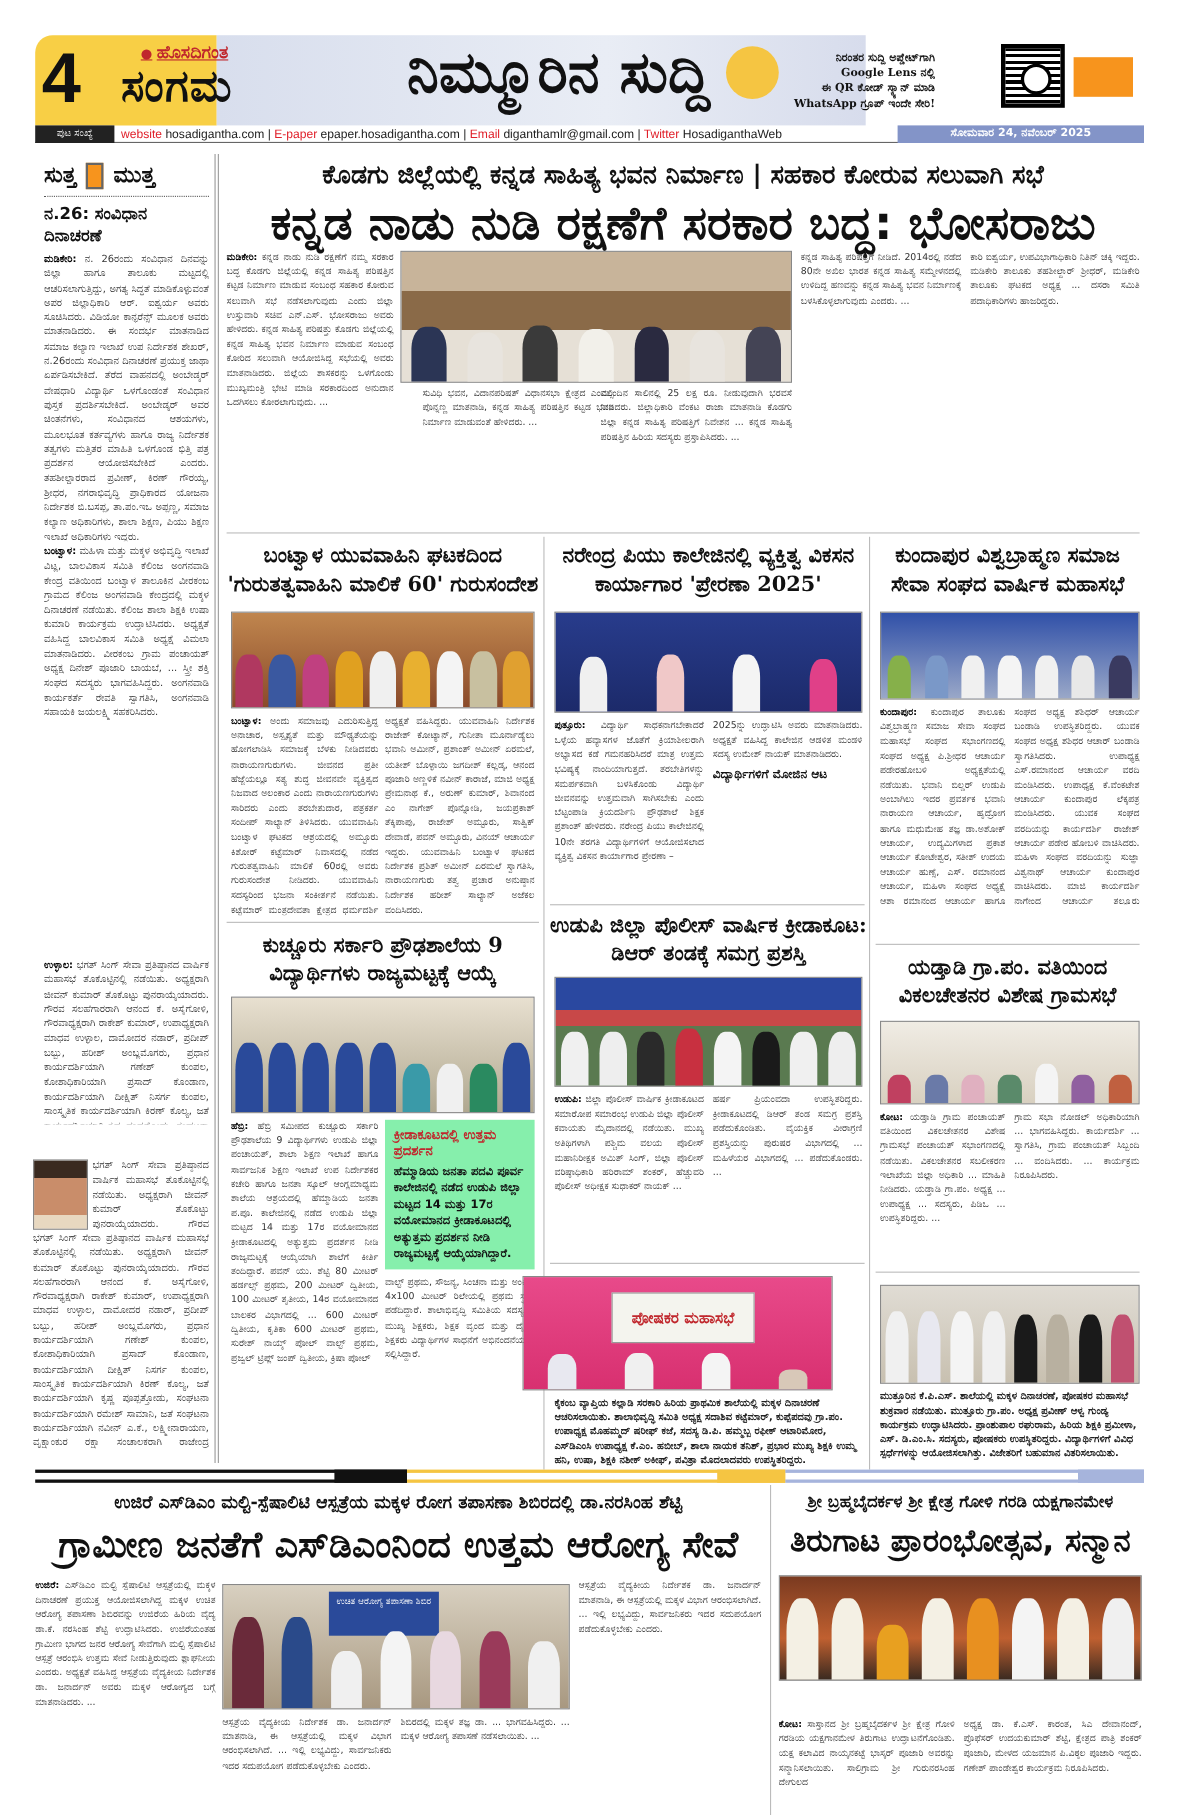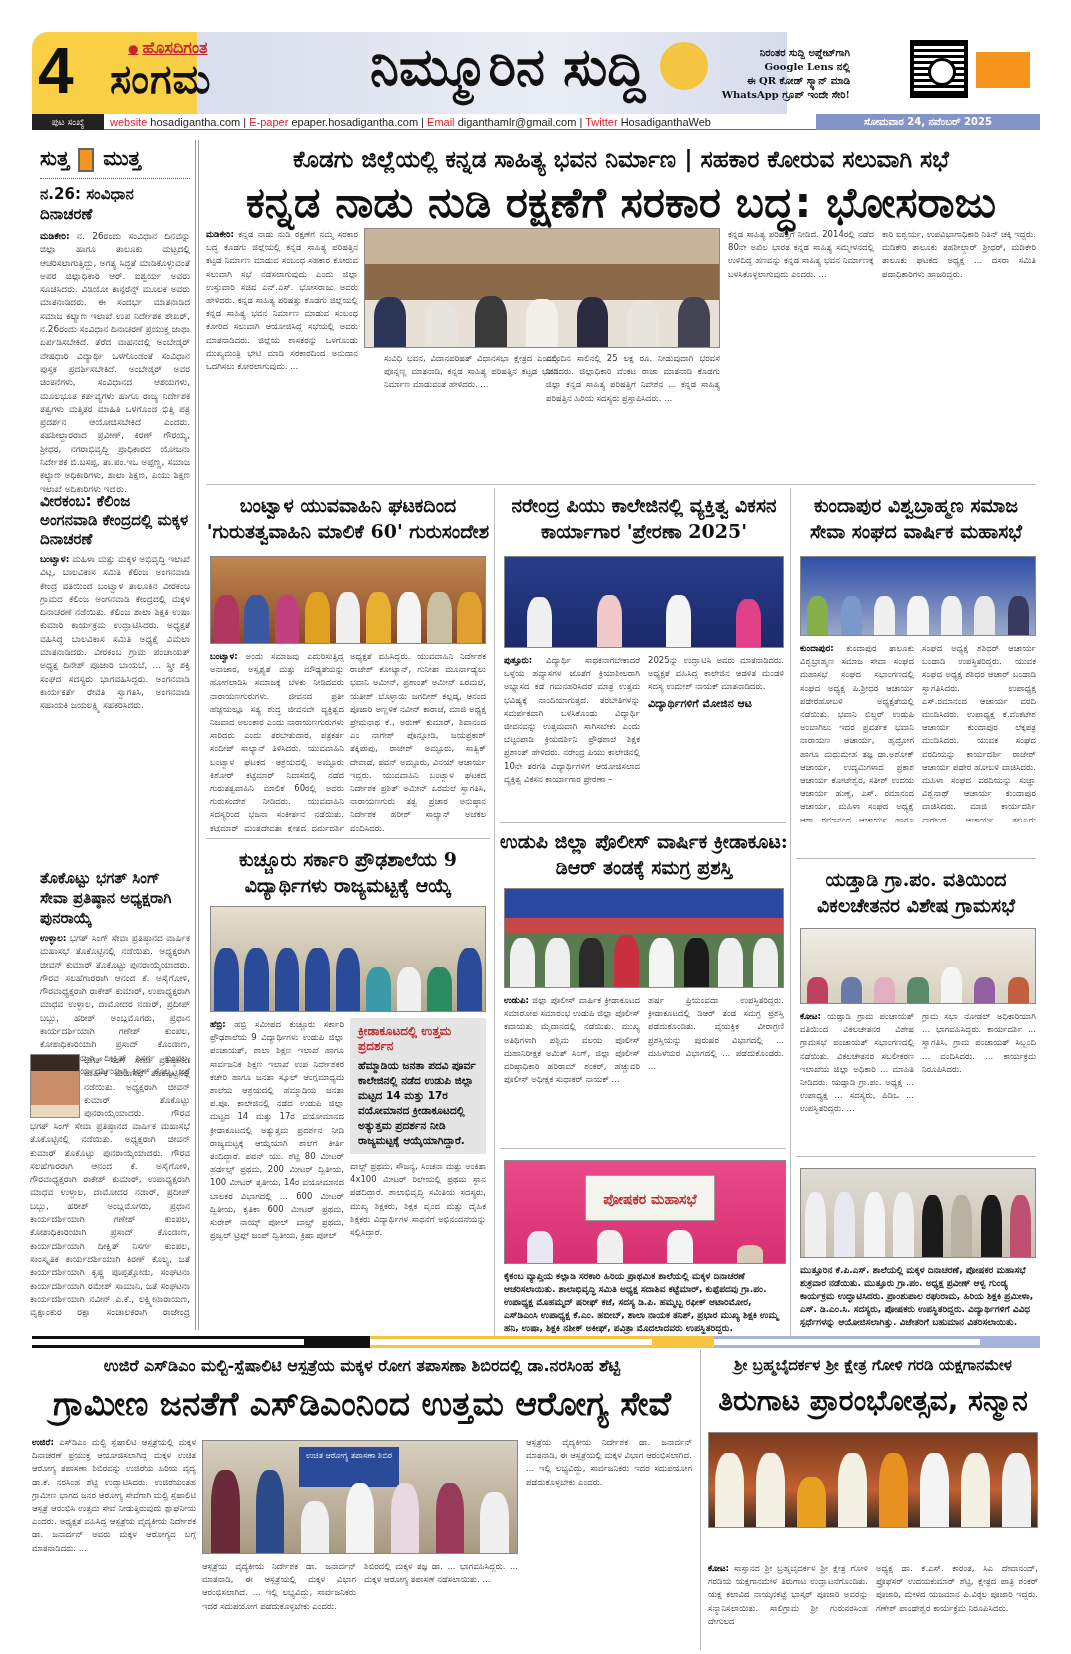--- a/index.html
+++ b/index.html
@@ -36,21 +36,21 @@
   .lbody { font-size: 9px; line-height: 13.3px; color: #333; text-align: justify; overflow: hidden; }
   .lbody b { color: #000; }
   
   .kicker { font-size: 23px; font-weight: bold; white-space: nowrap; text-align: center; }
   .headline-big { font-size: 42px; font-weight: bold; white-space: nowrap; text-align: center; }
   .sub-h { font-size: 19px; font-weight: bold; text-align: center; line-height: 26px; font-family: "DejaVu Serif", serif; }
   .body { font-size: 8.5px; line-height: 13.2px; color: #333; text-align: justify; overflow: hidden; }
   .body b { color: #000; }
   .photo { border: 1px solid #888; overflow: hidden; }
   .caption { font-size: 9px; line-height: 13px; font-weight: bold; color: #222; }
-  .highlight-box { background: #e5e5e5; padding: 6px 8px; font-size: 10.5px; line-height: 15px; font-weight: bold; }
+  .highlight-box { background: #86efac; padding: 6px 8px; font-size: 10.5px; line-height: 15px; font-weight: bold; }
   .highlight-box .hb-title { color: #c0272d; font-size: 12px; margin-bottom: 4px; display:block; }
   
   .sepbar { height: 12px; top: 1336px; }
   
   .crowd { position:absolute; bottom:0; left:0; right:0; height:70%; display:flex; align-items:flex-end; justify-content:space-around; }
   .crowd span { display:block; width: 9%; border-radius: 40% 40% 0 0; }
 </style>
 </head>
 <body>
 
@@ -92,26 +92,24 @@
   <span>ಮುತ್ತ</span>
 </div>
 <div class="abs logo-rule"></div>
 
 <div class="abs" style="left:40px; top:184px; width:150px;">
   <div class="lh" style="font-size:15px; line-height:20px;">ನ.26: ಸಂವಿಧಾನ ದಿನಾಚರಣೆ</div>
   <div class="lbody" style="height:262px; margin-top:6px;"><b>ಮಡಿಕೇರಿ:</b> <span>ನ. 26ರಂದು ಸಂವಿಧಾನ ದಿನವನ್ನು ಜಿಲ್ಲಾ ಹಾಗೂ ತಾಲೂಕು ಮಟ್ಟದಲ್ಲಿ ಆಚರಿಸಲಾಗುತ್ತಿದ್ದು, ಅಗತ್ಯ ಸಿದ್ಧತೆ ಮಾಡಿಕೊಳ್ಳುವಂತೆ ಅಪರ ಜಿಲ್ಲಾಧಿಕಾರಿ ಆರ್. ಐಶ್ವರ್ಯ ಅವರು ಸೂಚಿಸಿದರು. ವಿಡಿಯೋ ಕಾನ್ಫರೆನ್ಸ್ ಮೂಲಕ ಅವರು ಮಾತನಾಡಿದರು. ಈ ಸಂದರ್ಭ ಮಾತನಾಡಿದ ಸಮಾಜ ಕಲ್ಯಾಣ ಇಲಾಖೆ ಉಪ ನಿರ್ದೇಶಕ ಶೇಖರ್, ನ.26ರಂದು ಸಂವಿಧಾನ ದಿನಾಚರಣೆ ಪ್ರಯುಕ್ತ ಜಾಥಾ ಏರ್ಪಡಿಸಬೇಕಿದೆ. ತೆರೆದ ವಾಹನದಲ್ಲಿ ಅಂಬೇಡ್ಕರ್ ವೇಷಧಾರಿ ವಿದ್ಯಾರ್ಥಿ ಒಳಗೊಂಡಂತೆ ಸಂವಿಧಾನ ಪುಸ್ತಕ ಪ್ರದರ್ಶಿಸಬೇಕಿದೆ. ಅಂಬೇಡ್ಕರ್ ಅವರ ಚಿಂತನೆಗಳು, ಸಂವಿಧಾನದ ಆಶಯಗಳು, ಮೂಲಭೂತ ಕರ್ತವ್ಯಗಳು ಹಾಗೂ ರಾಜ್ಯ ನಿರ್ದೇಶಕ ತತ್ವಗಳು ಮತ್ತಿತರ ಮಾಹಿತಿ ಒಳಗೊಂಡ ಭಿತ್ತಿ ಪತ್ರ ಪ್ರದರ್ಶನ ಆಯೋಜಿಸಬೇಕಿದೆ ಎಂದರು. ತಹಶೀಲ್ದಾರರಾದ ಪ್ರವೀಣ್, ಕಿರಣ್ ಗೌರಯ್ಯ, ಶ್ರೀಧರ, ನಗರಾಭಿವೃದ್ಧಿ ಪ್ರಾಧಿಕಾರದ ಯೋಜನಾ ನಿರ್ದೇಶಕ ಬಿ.ಬಸಪ್ಪ, ತಾ.ಪಂ.ಇಒ ಅಪ್ಪಣ್ಣ, ಸಮಾಜ ಕಲ್ಯಾಣ ಅಧಿಕಾರಿಗಳು, ಶಾಲಾ ಶಿಕ್ಷಣ, ಪಿಯು ಶಿಕ್ಷಣ ಇಲಾಖೆ ಅಧಿಕಾರಿಗಳು ಇದ್ದರು.</span></div>
 </div>
 
 <div class="abs" style="left:40px; top:492px; width:150px;">
-  <div class="lh" style="font-size:15px; line-height:19px;">ವೀರಕಂಬ: ಕೆಲಿಂಜ ಅಂಗನವಾಡಿ ಕೇಂದ್ರದಲ್ಲಿ ಮಕ್ಕಳ ದಿನಾಚರಣೆ</div>
   <div class="lbody" style="height:300px; margin-top:4px;"><b>ಬಂಟ್ವಾಳ:</b> <span>ಮಹಿಳಾ ಮತ್ತು ಮಕ್ಕಳ ಅಭಿವೃದ್ಧಿ ಇಲಾಖೆ ವಿಟ್ಲ, ಬಾಲವಿಕಾಸ ಸಮಿತಿ ಕೆಲಿಂಜ ಅಂಗನವಾಡಿ ಕೇಂದ್ರ ವತಿಯಿಂದ ಬಂಟ್ವಾಳ ತಾಲೂಕಿನ ವೀರಕಂಬ ಗ್ರಾಮದ ಕೆಲಿಂಜ ಅಂಗನವಾಡಿ ಕೇಂದ್ರದಲ್ಲಿ ಮಕ್ಕಳ ದಿನಾಚರಣೆ ನಡೆಯಿತು. ಕೆಲಿಂಜ ಶಾಲಾ ಶಿಕ್ಷಕಿ ಉಷಾ ಕುಮಾರಿ ಕಾರ್ಯಕ್ರಮ ಉದ್ಘಾಟಿಸಿದರು. ಅಧ್ಯಕ್ಷತೆ ವಹಿಸಿದ್ದ ಬಾಲವಿಕಾಸ ಸಮಿತಿ ಅಧ್ಯಕ್ಷೆ ವಿಮಲಾ ಮಾತನಾಡಿದರು. ವೀರಕಂಬ ಗ್ರಾಮ ಪಂಚಾಯತ್ ಅಧ್ಯಕ್ಷ ದಿನೇಶ್ ಪೂಜಾರಿ ಬಾಯಬೆ, ... ಸ್ತ್ರೀ ಶಕ್ತಿ ಸಂಘದ ಸದಸ್ಯರು ಭಾಗವಹಿಸಿದ್ದರು. ಅಂಗನವಾಡಿ ಕಾರ್ಯಕರ್ತೆ ರೇವತಿ ಸ್ವಾಗತಿಸಿ, ಅಂಗನವಾಡಿ ಸಹಾಯಕಿ ಜಯಲಕ್ಷ್ಮಿ ಸಹಕರಿಸಿದರು.</span></div>
 </div>
 
 <div class="abs" style="left:40px; top:868px; width:150px;">
-  <div class="lh" style="font-size:15px; line-height:20px;">ತೊಕೊಟ್ಟು ಭಗತ್ ಸಿಂಗ್ ಸೇವಾ ಪ್ರತಿಷ್ಠಾನ ಅಧ್ಯಕ್ಷರಾಗಿ ಪುನರಾಯ್ಕೆ</div>
   <div class="lbody" style="height:150px; margin-top:4px;"><b>ಉಳ್ಳಾಲ:</b> <span>ಭಗತ್ ಸಿಂಗ್ ಸೇವಾ ಪ್ರತಿಷ್ಠಾನದ ವಾರ್ಷಿಕ ಮಹಾಸಭೆ ತೊಕೊಟ್ಟಿನಲ್ಲಿ ನಡೆಯಿತು. ಅಧ್ಯಕ್ಷರಾಗಿ ಜೀವನ್ ಕುಮಾರ್ ತೊಕೊಟ್ಟು ಪುನರಾಯ್ಕೆಯಾದರು. ಗೌರವ ಸಲಹೆಗಾರರಾಗಿ ಆನಂದ ಕೆ. ಅಸೈಗೋಳಿ, ಗೌರವಾಧ್ಯಕ್ಷರಾಗಿ ರಾಕೇಶ್ ಕುಮಾರ್, ಉಪಾಧ್ಯಕ್ಷರಾಗಿ ಮಾಧವ ಉಳ್ಳಾಲ, ದಾಮೋದರ ನಡಾರ್, ಪ್ರದೀಪ್ ಬಬ್ಬು, ಹರೀಶ್ ಅಂಬ್ಲಮೊಗರು, ಪ್ರಧಾನ ಕಾರ್ಯದರ್ಶಿಯಾಗಿ ಗಣೇಶ್ ಕುಂಪಲ, ಕೋಶಾಧಿಕಾರಿಯಾಗಿ ಪ್ರಸಾದ್ ಕೊಂಡಾಣ, ಕಾರ್ಯದರ್ಶಿಯಾಗಿ ದೀಕ್ಷಿತ್ ನಿಸರ್ಗ ಕುಂಪಲ, ಸಾಂಸ್ಕೃತಿಕ ಕಾರ್ಯದರ್ಶಿಯಾಗಿ ಕಿರಣ್ ಕೊಲ್ಯ, ಜತೆ ಕಾರ್ಯದರ್ಶಿಯಾಗಿ ಕೃಷ್ಣ ಪೂಪ್ಪತ್ತೋಡು, ಸಂಘಟನಾ ಕಾರ್ಯದರ್ಶಿಯಾಗಿ ರಮೇಶ್ ಸಾಮಾನಿ, ಜತೆ ಸಂಘಟನಾ ಕಾರ್ಯದರ್ಶಿಯಾಗಿ ನವೀನ್ ಎ.ಕೆ., ಲಕ್ಷ್ಮೀನಾರಾಯಣ, ವೃಕ್ಷಾಂಕುರ ರಕ್ಷಾ ಸಂಚಾಲಕರಾಗಿ ರಾಜೇಂದ್ರ ಸೇವಂತಿಗುತ್ತು, ಗುರುವಂದನ ಸಂಚಾಲಕರಾಗಿ ಮೋಹನ್ ಸಾಲ್ಯಾನ್, ಸ್ವಚ್ಛತಾ ಸಂಚಾಲಕರಾಗಿ ನಟರಾಜ್, ಮಾಧ್ಯಮ ಸಂಚಾಲಕರಾಗಿ ಸುಧಾಕರ ಬಟ್ವಾಲ್ ಆಯ್ಕೆಗೊಂಡರು. ಕಾರ್ಯಕಾರಿ ಸಮಿತಿ ಸದಸ್ಯರಾಗಿ ಶಿವಾಜಿ ಕುತ್ತಾರು, ತರುಣ್ ಭಂಡಾರಿ, ಗಂಗಾಧರ ಅಂಬ್ಲಮೊಗರು, ಚಂದ್ರಶೇಖರ್ ಕೊಲ್ಯ, ವಿಶ್ವನಾಥ ಪೂಜಾರಿ, ಬ್ರಿಜೇಶ್ ನಾಯರ್, ಪ್ರವೀಣ್ ರೈ, ನವೀನ್ ಆಚ್ಚ ಆಯ್ಕೆಯಾದರು.</span></div>
 </div>
 <div class="abs photo" style="left:30px; top:1054px; width:50px; height:64px; background:linear-gradient(180deg,#3a2a20 0 25%,#c98d6a 25% 80%,#e8d8c0 80%);"></div>
 <div class="abs lbody" style="left:84px; top:1054px; width:106px; height:64px;"><span>ಭಗತ್ ಸಿಂಗ್ ಸೇವಾ ಪ್ರತಿಷ್ಠಾನದ ವಾರ್ಷಿಕ ಮಹಾಸಭೆ ತೊಕೊಟ್ಟಿನಲ್ಲಿ ನಡೆಯಿತು. ಅಧ್ಯಕ್ಷರಾಗಿ ಜೀವನ್ ಕುಮಾರ್ ತೊಕೊಟ್ಟು ಪುನರಾಯ್ಕೆಯಾದರು. ಗೌರವ ಸಲಹೆಗಾರರಾಗಿ ಆನಂದ ಕೆ. ಅಸೈಗೋಳಿ, ಗೌರವಾಧ್ಯಕ್ಷರಾಗಿ ರಾಕೇಶ್ ಕುಮಾರ್, ಉಪಾಧ್ಯಕ್ಷರಾಗಿ ಮಾಧವ ಉಳ್ಳಾಲ, ದಾಮೋದರ ನಡಾರ್, ಪ್ರದೀಪ್ ಬಬ್ಬು, ಹರೀಶ್ ಅಂಬ್ಲಮೊಗರು, ಪ್ರಧಾನ ಕಾರ್ಯದರ್ಶಿಯಾಗಿ ಗಣೇಶ್ ಕುಂಪಲ, ಕೋಶಾಧಿಕಾರಿಯಾಗಿ ಪ್ರಸಾದ್ ಕೊಂಡಾಣ, ಕಾರ್ಯದರ್ಶಿಯಾಗಿ ದೀಕ್ಷಿತ್ ನಿಸರ್ಗ ಕುಂಪಲ, ಸಾಂಸ್ಕೃತಿಕ ಕಾರ್ಯದರ್ಶಿಯಾಗಿ ಕಿರಣ್ ಕೊಲ್ಯ, ಜತೆ ಕಾರ್ಯದರ್ಶಿಯಾಗಿ ಕೃಷ್ಣ ಪೂಪ್ಪತ್ತೋಡು, ಸಂಘಟನಾ ಕಾರ್ಯದರ್ಶಿಯಾಗಿ ರಮೇಶ್ ಸಾಮಾನಿ, ಜತೆ ಸಂಘಟನಾ ಕಾರ್ಯದರ್ಶಿಯಾಗಿ ನವೀನ್ ಎ.ಕೆ., ಲಕ್ಷ್ಮೀನಾರಾಯಣ, ವೃಕ್ಷಾಂಕುರ ರಕ್ಷಾ ಸಂಚಾಲಕರಾಗಿ ರಾಜೇಂದ್ರ ಸೇವಂತಿಗುತ್ತು, ಗುರುವಂದನ ಸಂಚಾಲಕರಾಗಿ ಮೋಹನ್ ಸಾಲ್ಯಾನ್, ಸ್ವಚ್ಛತಾ ಸಂಚಾಲಕರಾಗಿ ನಟರಾಜ್, ಮಾಧ್ಯಮ ಸಂಚಾಲಕರಾಗಿ ಸುಧಾಕರ ಬಟ್ವಾಲ್ ಆಯ್ಕೆಗೊಂಡರು. ಕಾರ್ಯಕಾರಿ ಸಮಿತಿ ಸದಸ್ಯರಾಗಿ ಶಿವಾಜಿ ಕುತ್ತಾರು, ತರುಣ್ ಭಂಡಾರಿ, ಗಂಗಾಧರ ಅಂಬ್ಲಮೊಗರು, ಚಂದ್ರಶೇಖರ್ ಕೊಲ್ಯ, ವಿಶ್ವನಾಥ ಪೂಜಾರಿ, ಬ್ರಿಜೇಶ್ ನಾಯರ್, ಪ್ರವೀಣ್ ರೈ, ನವೀನ್ ಆಚ್ಚ ಆಯ್ಕೆಯಾದರು.</span></div>
 <div class="abs lbody" style="left:30px; top:1120px; width:160px; height:200px;"><span>ಭಗತ್ ಸಿಂಗ್ ಸೇವಾ ಪ್ರತಿಷ್ಠಾನದ ವಾರ್ಷಿಕ ಮಹಾಸಭೆ ತೊಕೊಟ್ಟಿನಲ್ಲಿ ನಡೆಯಿತು. ಅಧ್ಯಕ್ಷರಾಗಿ ಜೀವನ್ ಕುಮಾರ್ ತೊಕೊಟ್ಟು ಪುನರಾಯ್ಕೆಯಾದರು. ಗೌರವ ಸಲಹೆಗಾರರಾಗಿ ಆನಂದ ಕೆ. ಅಸೈಗೋಳಿ, ಗೌರವಾಧ್ಯಕ್ಷರಾಗಿ ರಾಕೇಶ್ ಕುಮಾರ್, ಉಪಾಧ್ಯಕ್ಷರಾಗಿ ಮಾಧವ ಉಳ್ಳಾಲ, ದಾಮೋದರ ನಡಾರ್, ಪ್ರದೀಪ್ ಬಬ್ಬು, ಹರೀಶ್ ಅಂಬ್ಲಮೊಗರು, ಪ್ರಧಾನ ಕಾರ್ಯದರ್ಶಿಯಾಗಿ ಗಣೇಶ್ ಕುಂಪಲ, ಕೋಶಾಧಿಕಾರಿಯಾಗಿ ಪ್ರಸಾದ್ ಕೊಂಡಾಣ, ಕಾರ್ಯದರ್ಶಿಯಾಗಿ ದೀಕ್ಷಿತ್ ನಿಸರ್ಗ ಕುಂಪಲ, ಸಾಂಸ್ಕೃತಿಕ ಕಾರ್ಯದರ್ಶಿಯಾಗಿ ಕಿರಣ್ ಕೊಲ್ಯ, ಜತೆ ಕಾರ್ಯದರ್ಶಿಯಾಗಿ ಕೃಷ್ಣ ಪೂಪ್ಪತ್ತೋಡು, ಸಂಘಟನಾ ಕಾರ್ಯದರ್ಶಿಯಾಗಿ ರಮೇಶ್ ಸಾಮಾನಿ, ಜತೆ ಸಂಘಟನಾ ಕಾರ್ಯದರ್ಶಿಯಾಗಿ ನವೀನ್ ಎ.ಕೆ., ಲಕ್ಷ್ಮೀನಾರಾಯಣ, ವೃಕ್ಷಾಂಕುರ ರಕ್ಷಾ ಸಂಚಾಲಕರಾಗಿ ರಾಜೇಂದ್ರ ಸೇವಂತಿಗುತ್ತು, ಗುರುವಂದನ ಸಂಚಾಲಕರಾಗಿ ಮೋಹನ್ ಸಾಲ್ಯಾನ್, ಸ್ವಚ್ಛತಾ ಸಂಚಾಲಕರಾಗಿ ನಟರಾಜ್, ಮಾಧ್ಯಮ ಸಂಚಾಲಕರಾಗಿ ಸುಧಾಕರ ಬಟ್ವಾಲ್ ಆಯ್ಕೆಗೊಂಡರು. ಕಾರ್ಯಕಾರಿ ಸಮಿತಿ ಸದಸ್ಯರಾಗಿ ಶಿವಾಜಿ ಕುತ್ತಾರು, ತರುಣ್ ಭಂಡಾರಿ, ಗಂಗಾಧರ ಅಂಬ್ಲಮೊಗರು, ಚಂದ್ರಶೇಖರ್ ಕೊಲ್ಯ, ವಿಶ್ವನಾಥ ಪೂಜಾರಿ, ಬ್ರಿಜೇಶ್ ನಾಯರ್, ಪ್ರವೀಣ್ ರೈ, ನವೀನ್ ಆಚ್ಚ ಆಯ್ಕೆಯಾದರು.</span></div>
 
 <div class="abs kicker" style="left:206px; top:146px; width:830px;">ಕೊಡಗು ಜಿಲ್ಲೆಯಲ್ಲಿ ಕನ್ನಡ ಸಾಹಿತ್ಯ ಭವನ ನಿರ್ಮಾಣ | ಸಹಕಾರ ಕೋರುವ ಸಲುವಾಗಿ ಸಭೆ</div>
 <div class="abs headline-big" style="left:206px; top:178px; width:830px;">ಕನ್ನಡ ನಾಡು ನುಡಿ ರಕ್ಷಣೆಗೆ ಸರಕಾರ ಬದ್ಧ: ಭೋಸರಾಜು</div>
 <div class="abs body" style="left:206px; top:228px; width:152px; height:248px;"><b>ಮಡಿಕೇರಿ:</b> <span>ಕನ್ನಡ ನಾಡು ನುಡಿ ರಕ್ಷಣೆಗೆ ನಮ್ಮ ಸರಕಾರ ಬದ್ಧ ಕೊಡಗು ಜಿಲ್ಲೆಯಲ್ಲಿ ಕನ್ನಡ ಸಾಹಿತ್ಯ ಪರಿಷತ್ತಿನ ಕಟ್ಟಡ ನಿರ್ಮಾಣ ಮಾಡುವ ಸಂಬಂಧ ಸಹಕಾರ ಕೋರುವ ಸಲುವಾಗಿ ಸಭೆ ನಡೆಸಲಾಗುವುದು ಎಂದು ಜಿಲ್ಲಾ ಉಸ್ತುವಾರಿ ಸಚಿವ ಎನ್.ಎಸ್. ಭೋಸರಾಜು ಅವರು ಹೇಳಿದರು. ಕನ್ನಡ ಸಾಹಿತ್ಯ ಪರಿಷತ್ತು ಕೊಡಗು ಜಿಲ್ಲೆಯಲ್ಲಿ ಕನ್ನಡ ಸಾಹಿತ್ಯ ಭವನ ನಿರ್ಮಾಣ ಮಾಡುವ ಸಂಬಂಧ ಕೋರಿದ ಸಲುವಾಗಿ ಆಯೋಜಿಸಿದ್ದ ಸಭೆಯಲ್ಲಿ ಅವರು ಮಾತನಾಡಿದರು. ಜಿಲ್ಲೆಯ ಶಾಸಕರನ್ನು ಒಳಗೊಂಡು ಮುಖ್ಯಮಂತ್ರಿ ಭೇಟಿ ಮಾಡಿ ಸರಕಾರದಿಂದ ಅನುದಾನ ಒದಗಿಸಲು ಕೋರಲಾಗುವುದು. ...</span></div>
 <div class="abs photo" style="left:364px; top:228px; width:356px; height:120px; background:linear-gradient(180deg,#c8b49a 0 30%,#8a6a48 30% 60%,#e6e0d6 60%);">
@@ -235,21 +233,21 @@
       <span style="height:50%;background:#9060a0"></span>
       <span style="height:50%;background:#c06040"></span>
     </div>
 </div>
 <div class="abs body" style="left:800px; top:1010px; width:114px; height:130px;"><b>ಕೋಟ:</b> <span>ಯಡ್ತಾಡಿ ಗ್ರಾಮ ಪಂಚಾಯತ್ ವತಿಯಿಂದ ವಿಕಲಚೇತನರ ವಿಶೇಷ ಗ್ರಾಮಸಭೆ ಪಂಚಾಯತ್ ಸಭಾಂಗಣದಲ್ಲಿ ನಡೆಯಿತು. ವಿಕಲಚೇತನರ ಸಬಲೀಕರಣ ಇಲಾಖೆಯ ಜಿಲ್ಲಾ ಅಧಿಕಾರಿ ... ಮಾಹಿತಿ ನೀಡಿದರು. ಯಡ್ತಾಡಿ ಗ್ರಾ.ಪಂ. ಅಧ್ಯಕ್ಷ ... ಉಪಾಧ್ಯಕ್ಷ ... ಸದಸ್ಯರು, ಪಿಡಿಒ ... ಉಪಸ್ಥಿತರಿದ್ದರು. ...</span></div>
 <div class="abs body" style="left:922px; top:1010px; width:114px; height:130px;">ಗ್ರಾಮ ಸಭಾ ನೋಡಲ್ ಅಧಿಕಾರಿಯಾಗಿ ... ಭಾಗವಹಿಸಿದ್ದರು. ಕಾರ್ಯದರ್ಶಿ ... ಸ್ವಾಗತಿಸಿ, ಗ್ರಾಮ ಪಂಚಾಯತ್ ಸಿಬ್ಬಂದಿ ... ವಂದಿಸಿದರು. ... ಕಾರ್ಯಕ್ರಮ ನಿರೂಪಿಸಿದರು.</div>
 
 <div class="abs hline" style="left:500px; top:1148px; width:286px;"></div>
 <div class="abs hline" style="left:796px; top:1156px; width:240px;"></div>
 
-<div class="abs photo" style="left:504px; top:1160px; width:282px; height:104px; background:linear-gradient(180deg,#e84a8a,#d83070);">
+<div class="abs photo" style="left:475px; top:1160px; width:282px; height:104px; background:linear-gradient(180deg,#e84a8a,#d83070);">
   <div style="position:absolute; left:80px; top:14px; width:130px; height:46px; background:#f4f4ee; border:1px solid #999; text-align:center; font-size:14px; font-weight:bold; color:#c0272d; line-height:46px;">ಪೋಷಕರ ಮಹಾಸಭೆ</div>
   <div class="crowd" style="height:45%">
       <span style="height:70%;background:#e8e8f0"></span>
       <span style="height:72%;background:#f0f0f0"></span>
       <span style="height:72%;background:#f4f4f4"></span>
       <span style="height:40%;background:#d8c8b8"></span>
     </div>
 </div>
 <div class="abs caption" style="left:504px; top:1270px; width:282px; height:64px; overflow:hidden;">ಕೈಕಂಬ ವ್ಯಾಪ್ತಿಯ ಕಲ್ಲಾಡಿ ಸರಕಾರಿ ಹಿರಿಯ ಪ್ರಾಥಮಿಕ ಶಾಲೆಯಲ್ಲಿ ಮಕ್ಕಳ ದಿನಾಚರಣೆ ಆಚರಿಸಲಾಯಿತು. ಶಾಲಾಭಿವೃದ್ಧಿ ಸಮಿತಿ ಅಧ್ಯಕ್ಷ ಸದಾಶಿವ ಕಟ್ಟೆಮಾರ್, ಕುಪ್ಪೆಪದವು ಗ್ರಾ.ಪಂ. ಉಪಾಧ್ಯಕ್ಷ ಮೊಹಮ್ಮದ್ ಷರೀಫ್ ಕಜೆ, ಸದಸ್ಯ ಡಿ.ಪಿ. ಹಮ್ಮಬ್ಬ ರಫೀಕ್ ಆಟಾರಿಮೋರ, ಎಸ್‌ಡಿಎಂಸಿ ಉಪಾಧ್ಯಕ್ಷ ಕೆ.ಎಂ. ಹಬೀಬ್, ಶಾಲಾ ನಾಯಕ ತನಿಶ್, ಪ್ರಭಾರ ಮುಖ್ಯ ಶಿಕ್ಷಕಿ ಉಮ್ಮ ಹನಿ, ಉಷಾ, ಶಿಕ್ಷಕಿ ನಶೀಕ್ ಅಕೀಫ್, ಪವಿತ್ರಾ ಮೊದಲಾದವರು ಉಪಸ್ಥಿತರಿದ್ದರು.</div>
 

